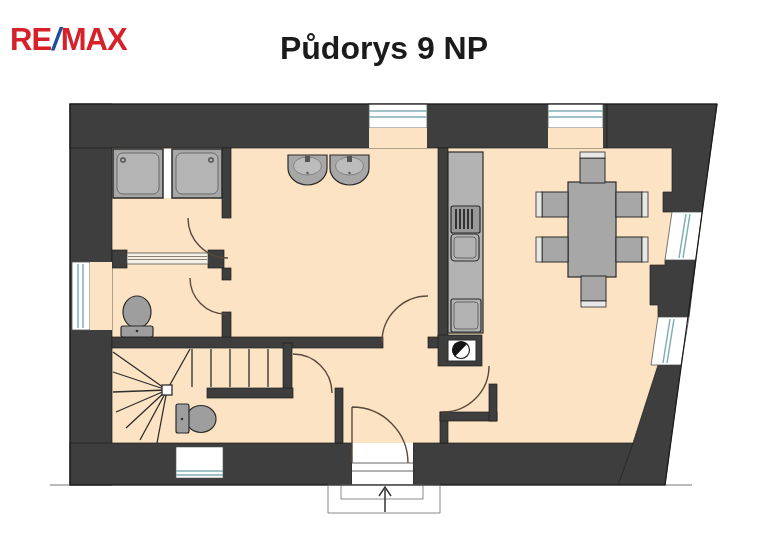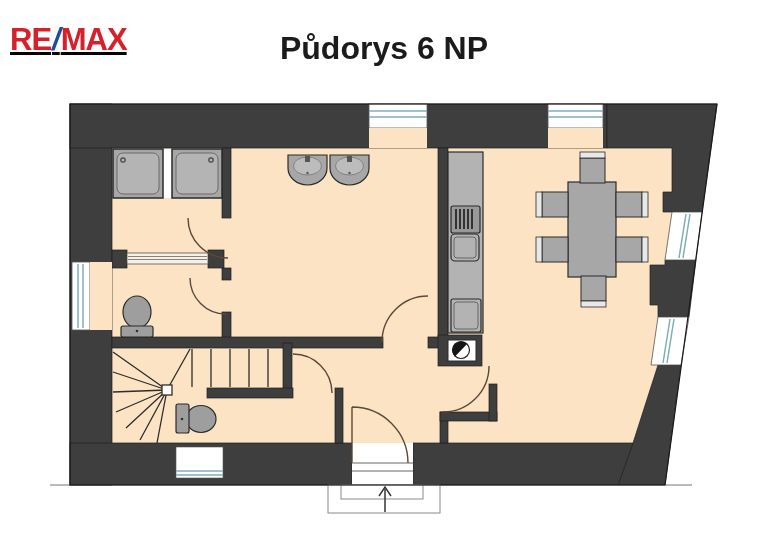--- a/index.html
+++ b/index.html
@@ -1,35 +1,35 @@
 <!DOCTYPE html>
 <html><head>
 <meta charset="utf-8">
 <style>
   html,body{margin:0;padding:0;background:#ffffff;}
   .page{position:relative;width:768px;height:542px;background:#fff;overflow:hidden;
         font-family:"Liberation Sans",sans-serif;}
   .logo{position:absolute;left:10px;top:24px;font-size:31px;font-weight:800;
-        letter-spacing:-1px;line-height:1;text-decoration:underline;}
+        letter-spacing:-1px;line-height:1;}
   .logo .red{color:#d6212a;}
   .logo .blue{color:#1d4f9c;font-style:italic;padding:0 1px;}
   .title{position:absolute;left:0;top:30px;width:100%;text-align:center;
          font-size:32px;font-weight:700;color:#1b1b1b;}
   svg{position:absolute;left:0;top:0;}
 </style>
 </head>
 <body>
 
 <div class="page">
 
   <div class="logo">
     <span class="red">RE</span><span class="blue">/</span><span class="red">MAX</span>
   </div>
 
-  <div class="title">Půdorys 6 NP</div>
+  <div class="title">Půdorys 9 NP</div>
 
   <svg width="768" height="542" viewBox="0 0 768 542">
 
     <path d="M90,128 L704,128 L666,480 L75,480 Z" fill="#fbe3c3"></path>
 
     <g fill="#3e3e3e" stroke="#1f1f1f" stroke-width="0.7">
       <rect x="70" y="104" width="42" height="381"></rect>
       <rect x="70" y="104" width="537" height="44"></rect>
       <path d="M607,104 L717,104 L702,212 L663,212 L663,192 L672,192 L672,148 L607,148 Z"></path>
       <path d="M665,260 L696,260 L689,317 L658,317 L658,305 L650,305 L650,265 L665,265 Z"></path>

